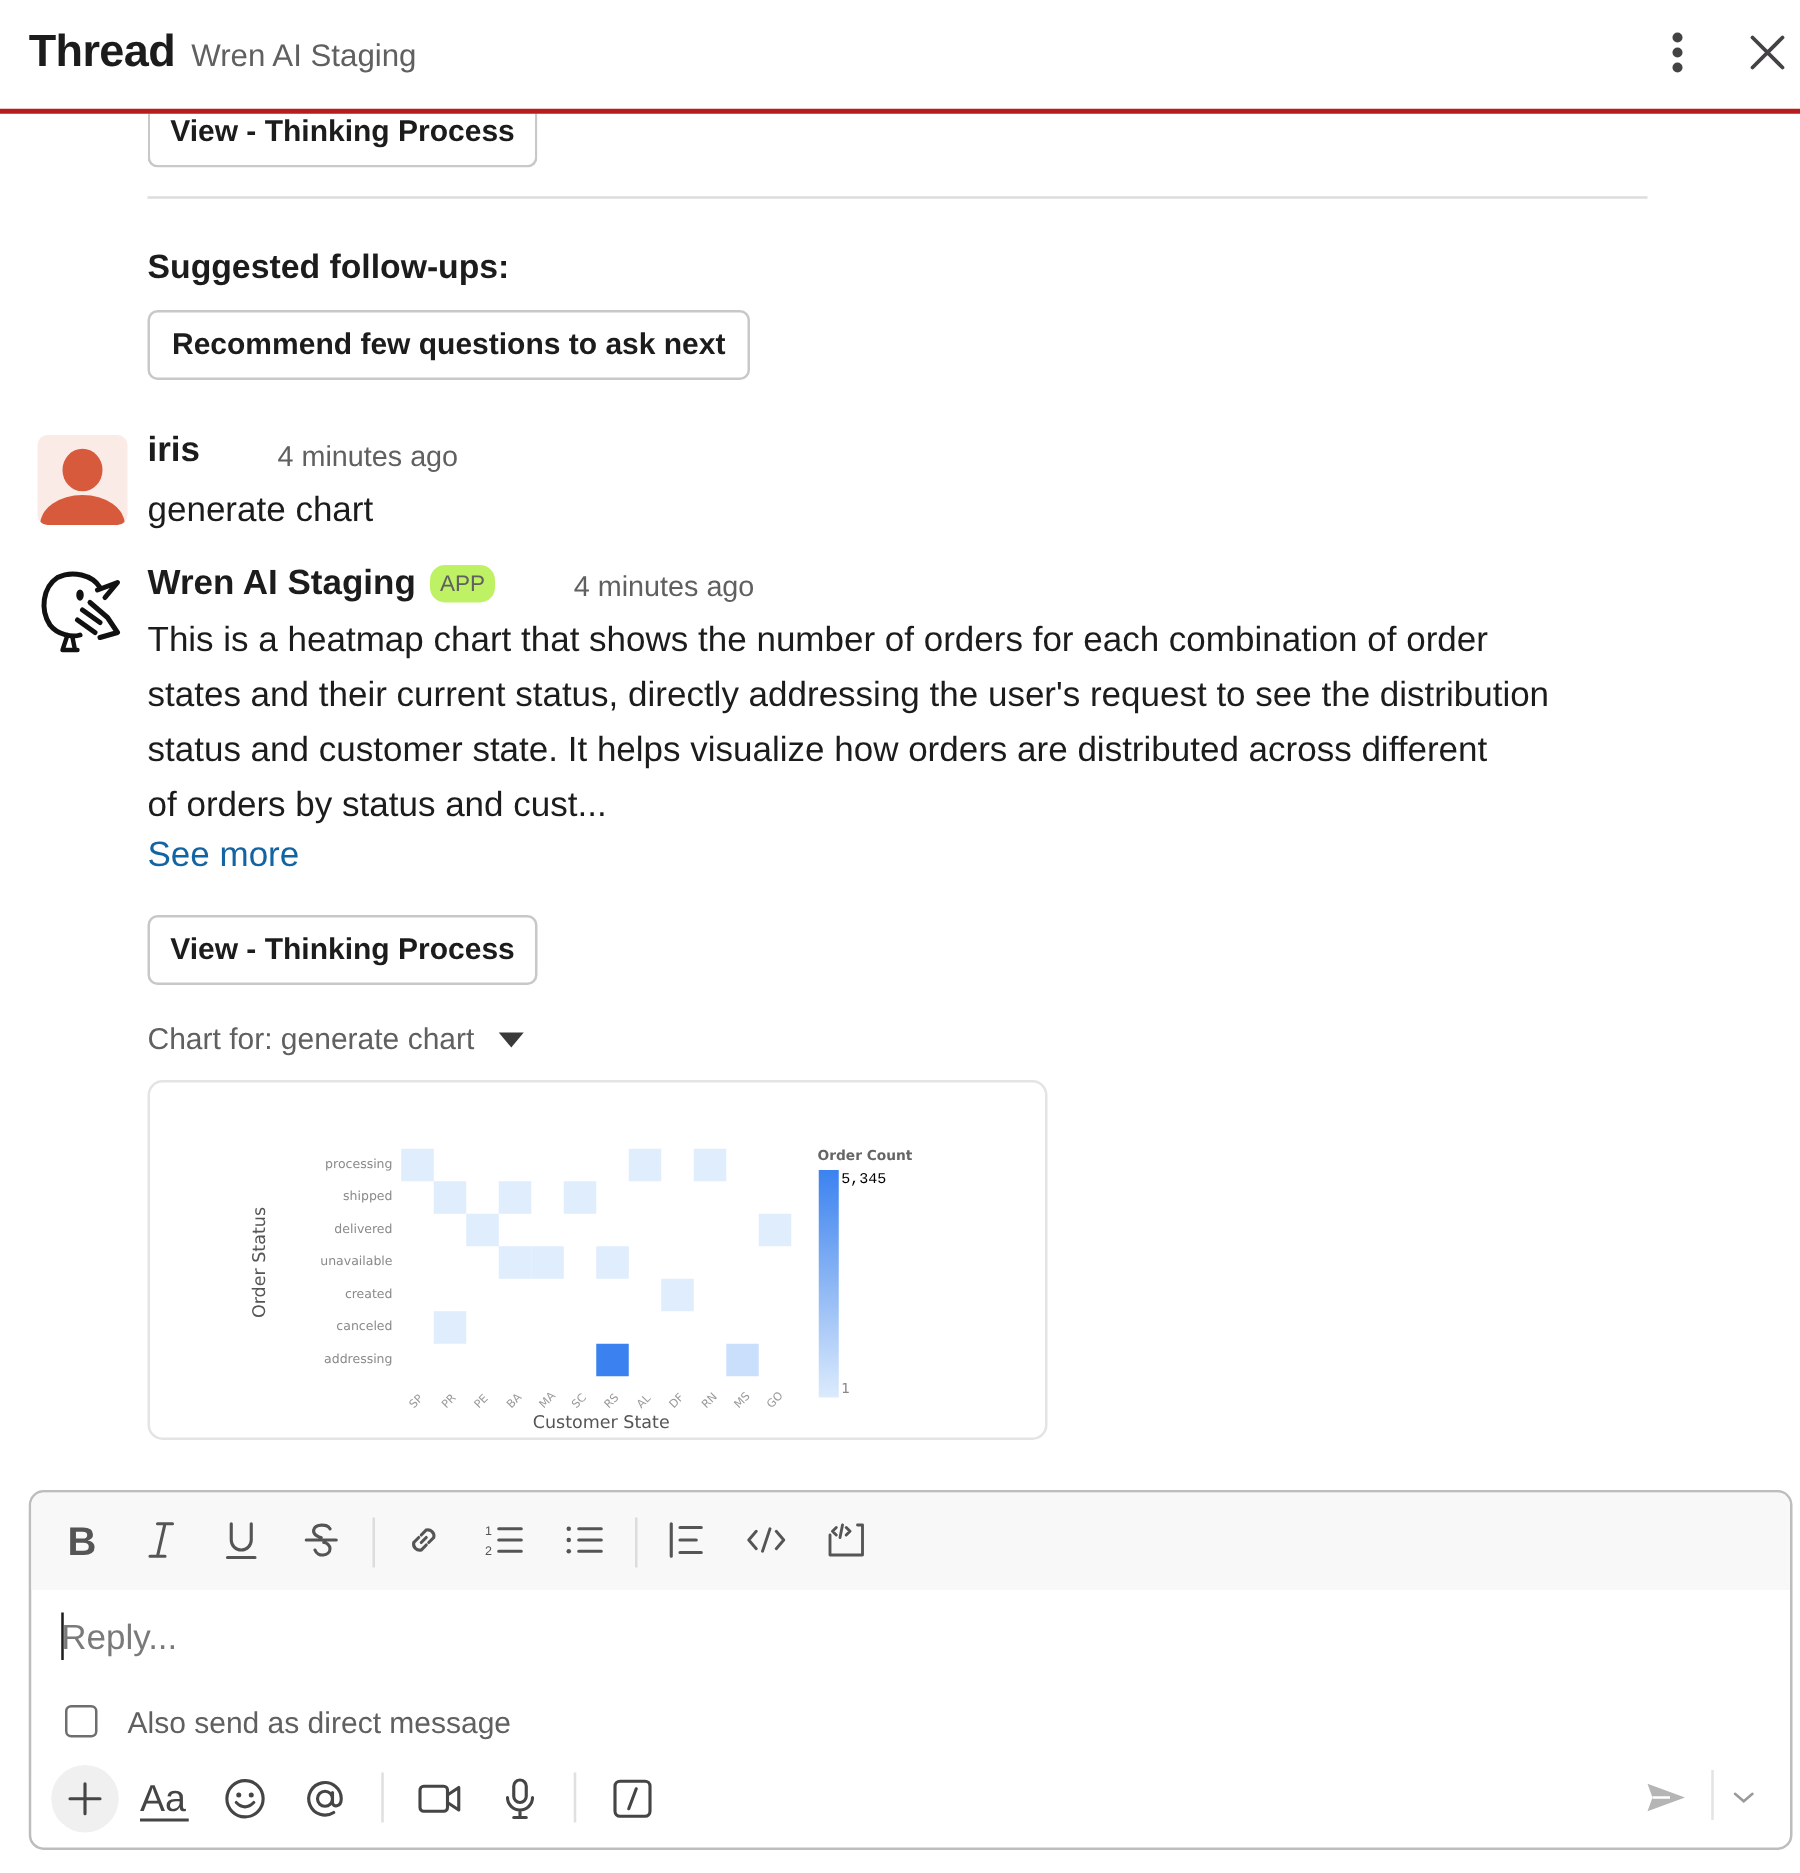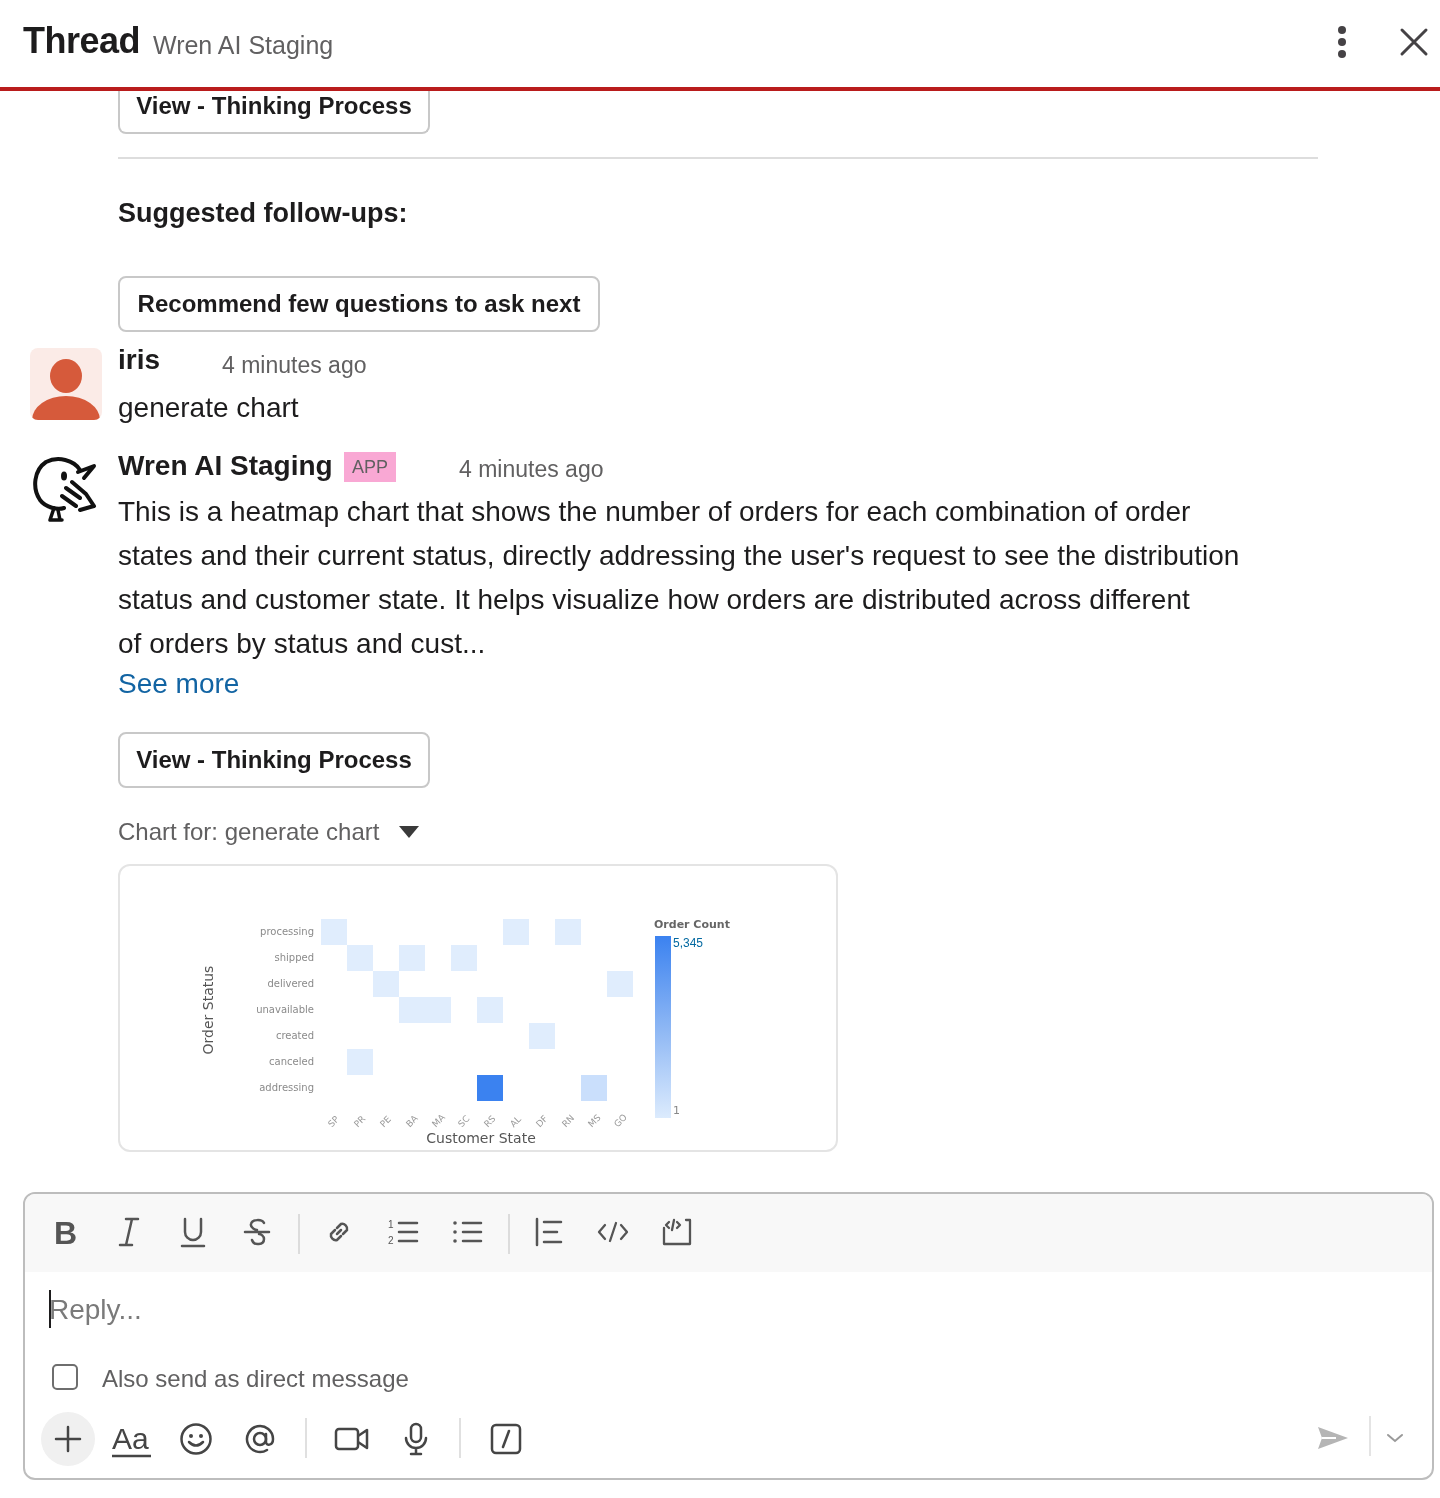--- a/index.html
+++ b/index.html
@@ -18,38 +18,38 @@
   .btn-outline { position: absolute; border: 2px solid #c8c8c8; border-radius: 8px; background: #fff; font-size: 24px; font-weight: 700; color: #1d1c1d; display: flex; align-items: center; justify-content: center; cursor: pointer; }
 
   .divider { position: absolute; left: 118px; top: 157px; width: 1200px; height: 2px; background: #dddddd; }
   .followups-label { position: absolute; left: 118px; top: 198px; font-size: 27px; font-weight: 700; color: #1d1c1d; }
 
   
   .avatar-iris { position: absolute; left: 30px; top: 348px; width: 72px; height: 72px; border-radius: 8px; background: #fbebe7; overflow: hidden; }
   .avatar-wren { position: absolute; left: 28px; top: 448px; width: 76px; height: 76px; }
   .msg-name { position: absolute; font-size: 28px; font-weight: 700; color: #1d1c1d; }
   .msg-time { position: absolute; font-size: 23px; color: #616061; margin-left: 48px; }
-  .app-badge { position: absolute; left: 344px; top: 452px; width: 52px; height: 30px; background: #f9a8d4; border-radius: 0; font-size: 18px; color: #616061; display: flex; align-items: center; justify-content: center; }
+  .app-badge { position: absolute; left: 344px; top: 452px; width: 52px; height: 30px; background: #bef264; border-radius: 12px; font-size: 18px; color: #616061; display: flex; align-items: center; justify-content: center; }
   .msg-text { position: absolute; font-size: 28px; color: #1d1c1d; line-height: 44px; }
   .see-more { position: absolute; left: 118px; top: 668px; font-size: 28px; color: #1264a3; cursor: pointer; }
 
   .chart-for { position: absolute; left: 118px; top: 818px; font-size: 24px; color: #616061; display: flex; align-items: center; gap: 14px; cursor: pointer; }
   .chart-for .tri { width: 0; height: 0; border-left: 10px solid transparent; border-right: 10px solid transparent; border-top: 12px solid #3a3a3a; margin-left: 6px; }
 
   
   .chart-card { position: absolute; left: 118px; top: 864px; width: 720px; height: 288px; border: 2px solid #e4e4e4; border-radius: 12px; background: #fff; overflow: hidden; }
   .chart-title { position: absolute; left: 0; width: 720px; top: 4px; text-align: center; font-family: "DejaVu Sans", sans-serif; font-size: 17px; font-weight: 700; color: #555; }
   .y-axis-title { position: absolute; left: 62px; top: 140px; transform: rotate(-90deg); transform-origin: center; font-family: "DejaVu Sans", sans-serif; font-size: 14px; color: #555; white-space: nowrap; width: 120px; text-align: center; margin-left: -60px; }
   .x-axis-title { position: absolute; left: 0; width: 720px; padding-left: 2px; top: 264px; text-align: center; font-family: "DejaVu Sans", sans-serif; font-size: 14px; color: #555; }
   .row-label { position: absolute; width: 100px; text-align: right; font-family: "DejaVu Sans", sans-serif; font-size: 10px; color: #8a8a8a; }
   .col-label { position: absolute; font-family: "DejaVu Sans", sans-serif; font-size: 9px; color: #9a9a9a; transform: rotate(-45deg); transform-origin: left top; }
   .cell { position: absolute; width: 26px; height: 26px; }
   .legend-title { position: absolute; left: 534px; top: 52px; font-family: "DejaVu Sans", sans-serif; font-size: 11px; font-weight: 700; color: #666; }
   .legend-bar { position: absolute; left: 535px; top: 70px; width: 16px; height: 182px; background: linear-gradient(to bottom, #3b82f0 0%, #8cb6f4 50%, #dcebfd 100%); }
-  .legend-max { position: absolute; left: 553px; top: 70px; font-family: Liberation Sans, sans-serif; font-size: 12px; color: #0369a1; }
+  .legend-max { position: absolute; left: 553px; top: 70px; font-family: Liberation Mono, monospace; font-size: 12px; color: #000000; }
   .legend-min { position: absolute; left: 553px; top: 238px; font-family: "DejaVu Sans", sans-serif; font-size: 11px; color: #888; }
 
   
   .composer { position: absolute; left: 23px; top: 1192px; width: 1411px; height: 288px; border: 2px solid #bdbdbd; border-radius: 12px; background: #fff; overflow: hidden; }
   .composer .toolbar { position: absolute; left: 0; top: 0; width: 100%; height: 78px; background: #f8f8f8; }
   .tool { position: absolute; top: 18px; width: 40px; height: 40px; display: flex; align-items: center; justify-content: center; cursor: pointer; color: #5a5a5a; }
   .tool-sep { position: absolute; top: 20px; width: 2px; height: 40px; background: #dcdcdc; }
   .reply-input { position: absolute; left: 24px; top: 94px; width: 1360px; height: 44px; font-size: 28px; color: #1d1c1d; border: none; outline: none; background: transparent; font-family: "Liberation Sans", sans-serif; }
   .reply-input::placeholder { color: #7a7a7a; }
   .caret { position: absolute; left: 24px; top: 96px; width: 2px; height: 38px; background: #1d1c1d; }
@@ -78,21 +78,21 @@
         <path d="M6 6 L30 30 M30 6 L6 30" stroke="#454245" stroke-width="3" stroke-linecap="round"></path>
       </svg>
   </div>
 </div>
 
 <div class="btn-outline" style="left:118px;top:80px;width:312px;height:54px;border-top-left-radius:0;border-top-right-radius:0;border-top:none;">
   <span>View - Thinking Process</span>
 </div>
 <div class="divider"></div>
 <div class="followups-label">Suggested follow-ups:</div>
-<div class="btn-outline" style="left:118px;top:276px;width:482px;height:56px;">
+<div class="btn-outline" style="left:118px;top:248px;width:482px;height:56px;">
   <span>Recommend few questions to ask next</span>
 </div>
 
 <div class="avatar-iris">
   <svg width="72" height="72" viewBox="0 0 72 72">
     <ellipse cx="36" cy="28" rx="16" ry="17" fill="#d65a3b"></ellipse>
     <ellipse cx="36" cy="72" rx="34" ry="24" fill="#d65a3b"></ellipse>
   </svg>
 </div>
 <div class="msg-name" style="left:118px;top:344px;">iris</div>

